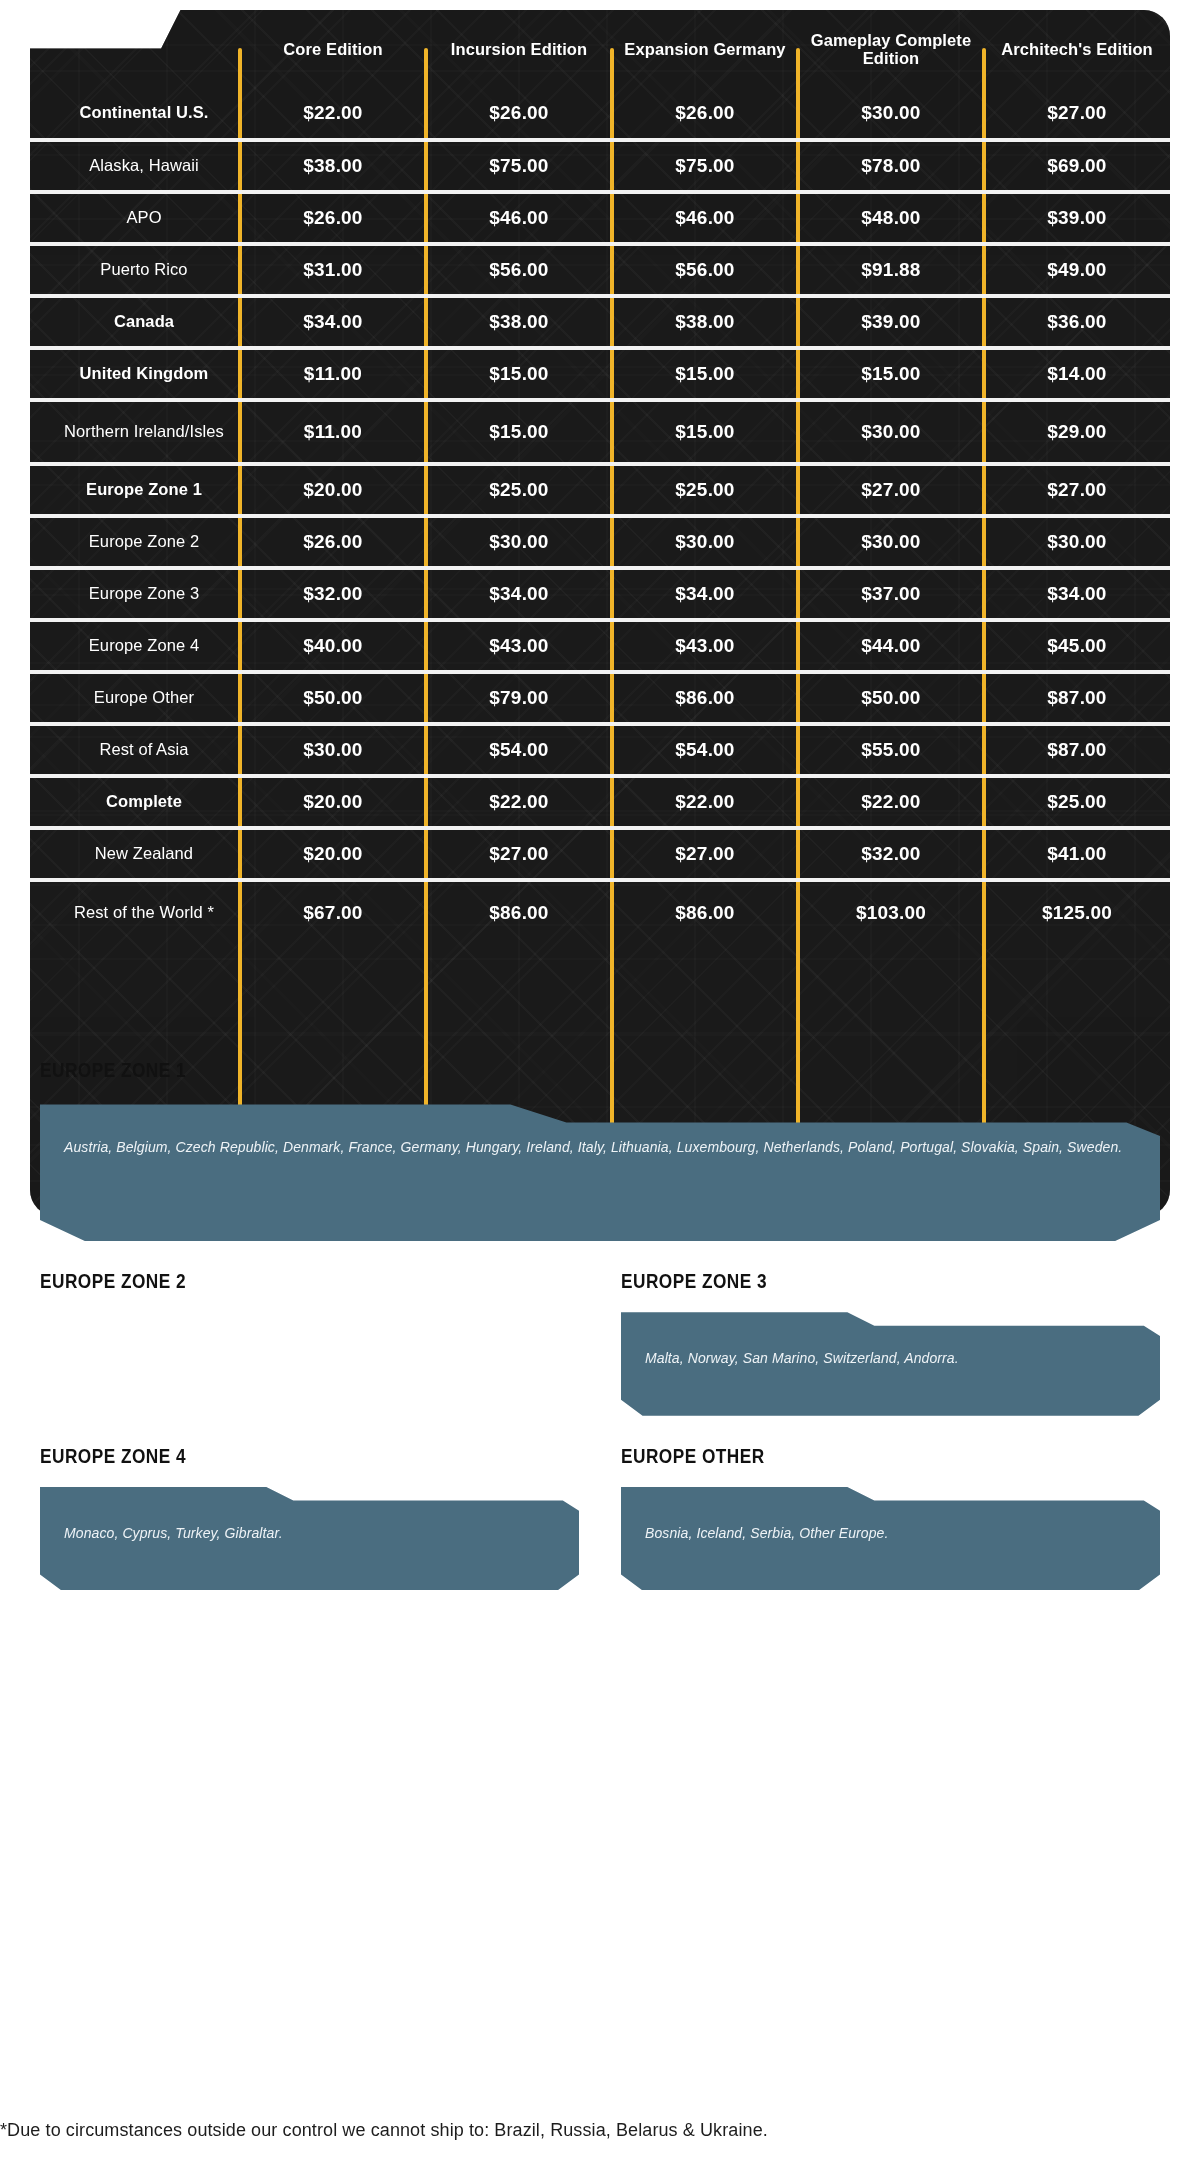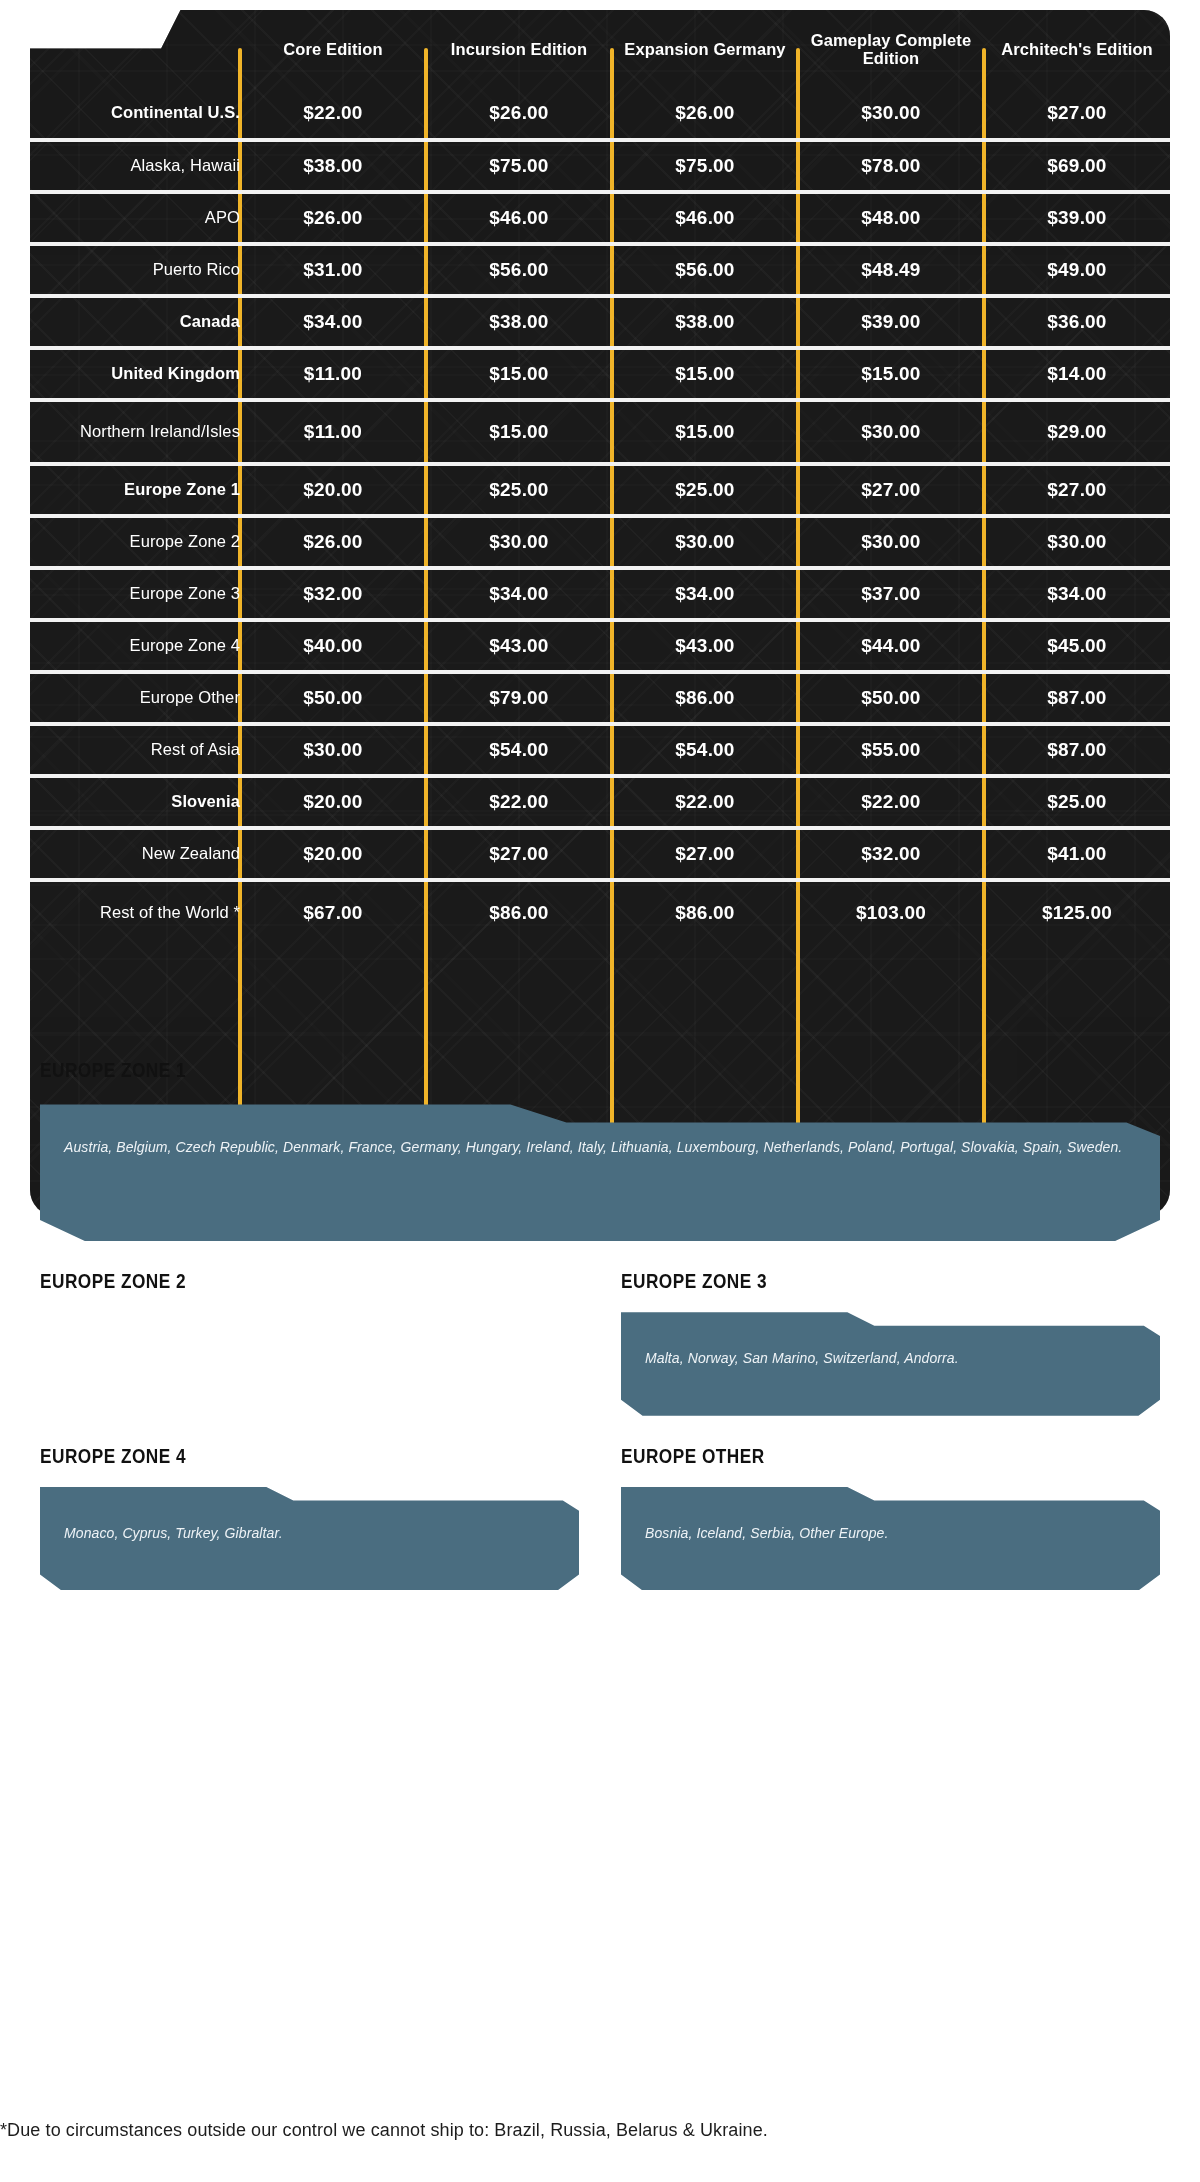--- a/index.html
+++ b/index.html
@@ -107,21 +107,21 @@
   thead th.region-head { background: transparent; }
 
   tbody td {
     height: 52px;
     font-size: 19px;
     font-weight: 700;
     letter-spacing: 0.2px;
   }
 
   tbody td.region {
-    text-align: right;
+    text-align: center;
     padding-left: 18px;
     font-size: 16.5px;
     font-weight: 400;
     line-height: 1.2;
     letter-spacing: 0.1px;
   }
   tbody td.region.bold { font-weight: 700; }
 
   tbody tr.tall td { height: 64px; }
 
@@ -263,21 +263,21 @@
               <td class="val-white">$46.00</td>
               <td class="val-white">$46.00</td>
               <td class="val-white">$48.00</td>
               <td class="val-green">$39.00</td>
             </tr>
             <tr class="rule">
               <td class="region">Puerto Rico</td>
               <td class="val-white">$31.00</td>
               <td class="val-white">$56.00</td>
               <td class="val-white">$56.00</td>
-              <td class="val-white">$48.49</td>
+              <td class="val-white">$91.88</td>
               <td class="val-green">$49.00</td>
             </tr>
             <tr class="rule">
               <td class="region bold">Canada</td>
               <td class="val-white">$34.00</td>
               <td class="val-white">$38.00</td>
               <td class="val-white">$38.00</td>
               <td class="val-white">$39.00</td>
               <td class="val-green">$36.00</td>
             </tr>
@@ -339,21 +339,21 @@
             </tr>
             <tr class="rule">
               <td class="region">Rest of Asia</td>
               <td class="val-white">$30.00</td>
               <td class="val-white">$54.00</td>
               <td class="val-white">$54.00</td>
               <td class="val-white">$55.00</td>
               <td class="val-white">$87.00</td>
             </tr>
             <tr class="rule">
-              <td class="region bold">Slovenia</td>
+              <td class="region bold">Complete</td>
               <td class="val-green">$20.00</td>
               <td class="val-green">$22.00</td>
               <td class="val-green">$22.00</td>
               <td class="val-green">$22.00</td>
               <td class="val-green">$25.00</td>
             </tr>
             <tr class="rule">
               <td class="region">New Zealand</td>
               <td class="val-green">$20.00</td>
               <td class="val-green">$27.00</td>

